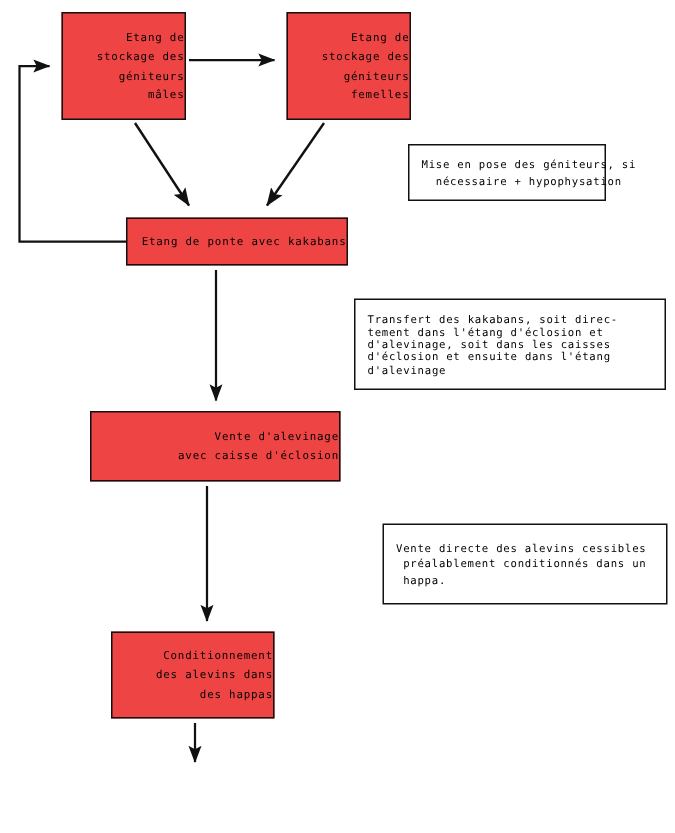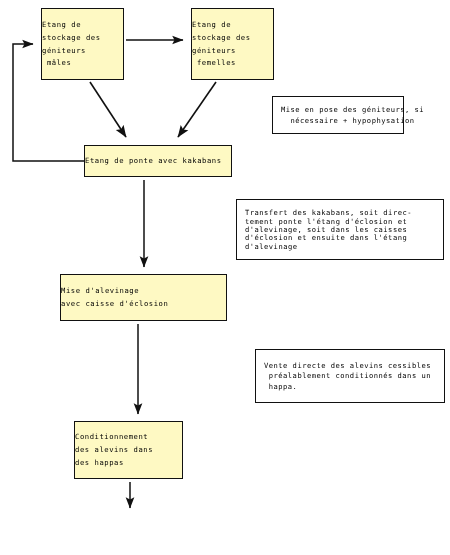--- a/index.html
+++ b/index.html
@@ -20,30 +20,31 @@
     left: 0;
     top: 0;
     width: 450px;
     height: 555px;
     pointer-events: none;
   }
   .node {
     position: absolute;
     box-sizing: border-box;
     border: 1.5px solid #111111;
-    background: #fef9c3;
+    background: #ef4444;
     color: #000000;
     display: flex;
     flex-direction: column;
     justify-content: center;
-    align-items: flex-start;
+    align-items: flex-end;
     font-family: "DejaVu Sans Mono", "Liberation Mono", monospace;
     font-size: 7.2px;
     letter-spacing: 0.55px;
     line-height: 1.05;
+    padding-left: 28px;
   }
   .node .ln {
     display: block;
     white-space: pre;
     padding: 2.6px 0;
   }
   .note {
     position: absolute;
     box-sizing: border-box;
     border: 1.5px solid #111111;
@@ -132,42 +133,42 @@
     <span class="ln">stockage des</span>
     <span class="ln">géniteurs</span>
     <span class="ln"> femelles</span>
   </div>
 
   <div class="node" id="node-ponte">
     <span class="ln">Etang de ponte avec kakabans</span>
   </div>
 
   <div class="node" id="node-alevinage">
-    <span class="ln">Mise d'alevinage</span>
+    <span class="ln">Vente d'alevinage</span>
     <span class="ln">avec caisse d'éclosion</span>
   </div>
 
   <div class="node" id="node-condition">
     <span class="ln">Conditionnement</span>
     <span class="ln">des alevins dans</span>
     <span class="ln">des happas</span>
   </div>
 
   <div class="node" id="node-acheteur">
     <span class="ln">acheteur</span>
   </div>
 
   <div class="note" id="note-hypo">
     <span class="ln">Mise en pose des géniteurs, si</span>
     <span class="ln">  nécessaire + hypophysation</span>
   </div>
 
   <div class="note compact" id="note-transfert">
     <span class="ln">Transfert des kakabans, soit direc-</span>
-    <span class="ln">tement ponte l'étang d'éclosion et</span>
+    <span class="ln">tement dans l'étang d'éclosion et</span>
     <span class="ln">d'alevinage, soit dans les caisses</span>
     <span class="ln">d'éclosion et ensuite dans l'étang</span>
     <span class="ln">d'alevinage</span>
   </div>
 
   <div class="note" id="note-vente">
     <span class="ln">Vente directe des alevins cessibles</span>
     <span class="ln"> préalablement conditionnés dans un</span>
     <span class="ln"> happa.</span>
   </div>

